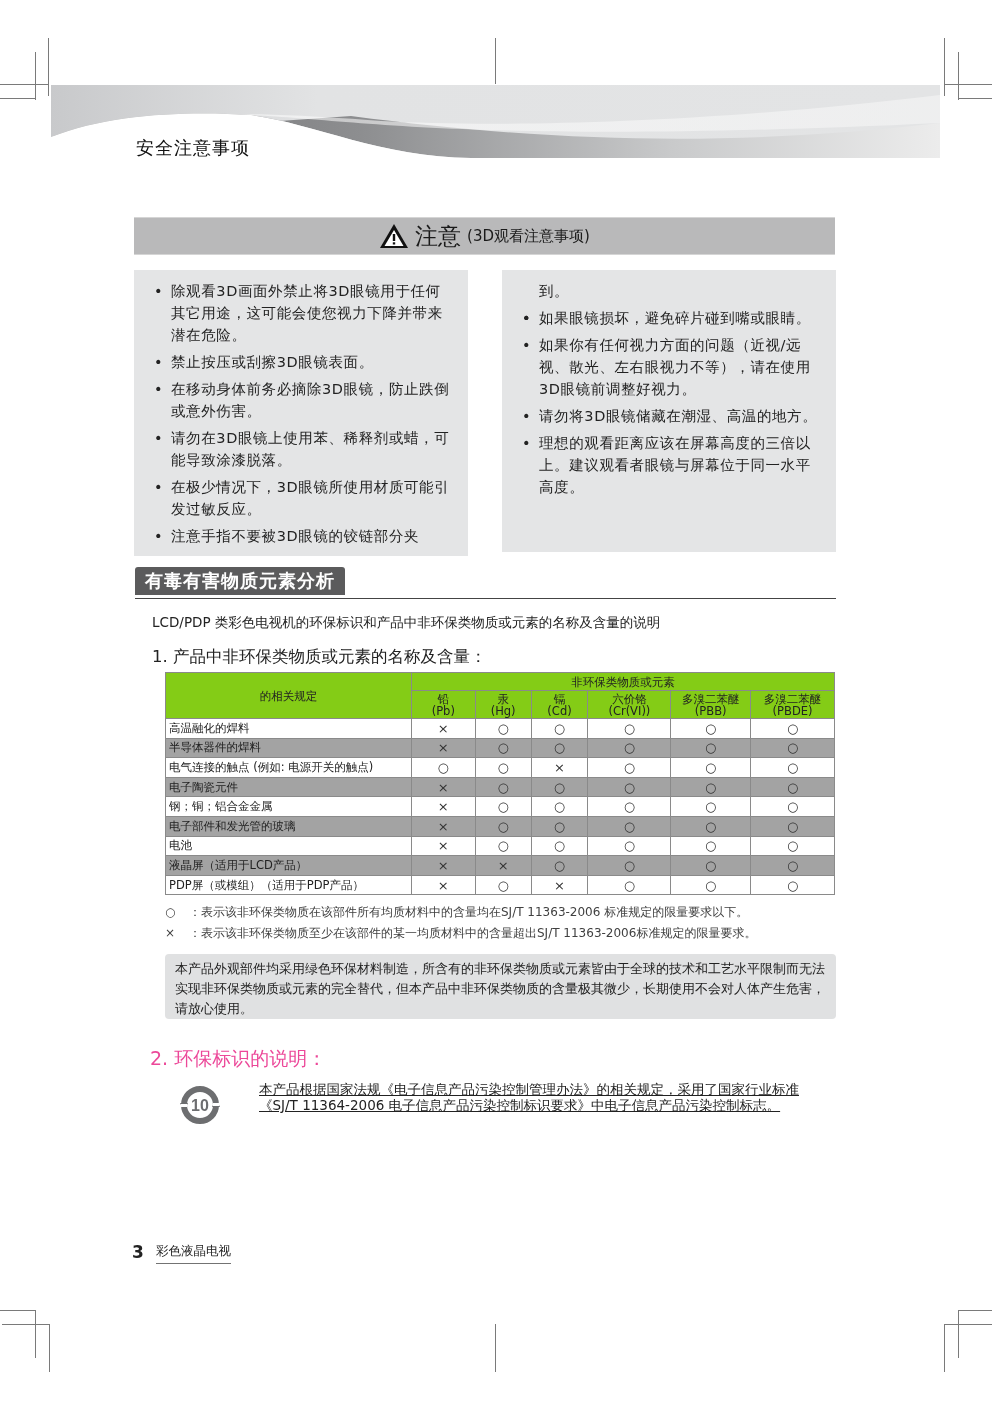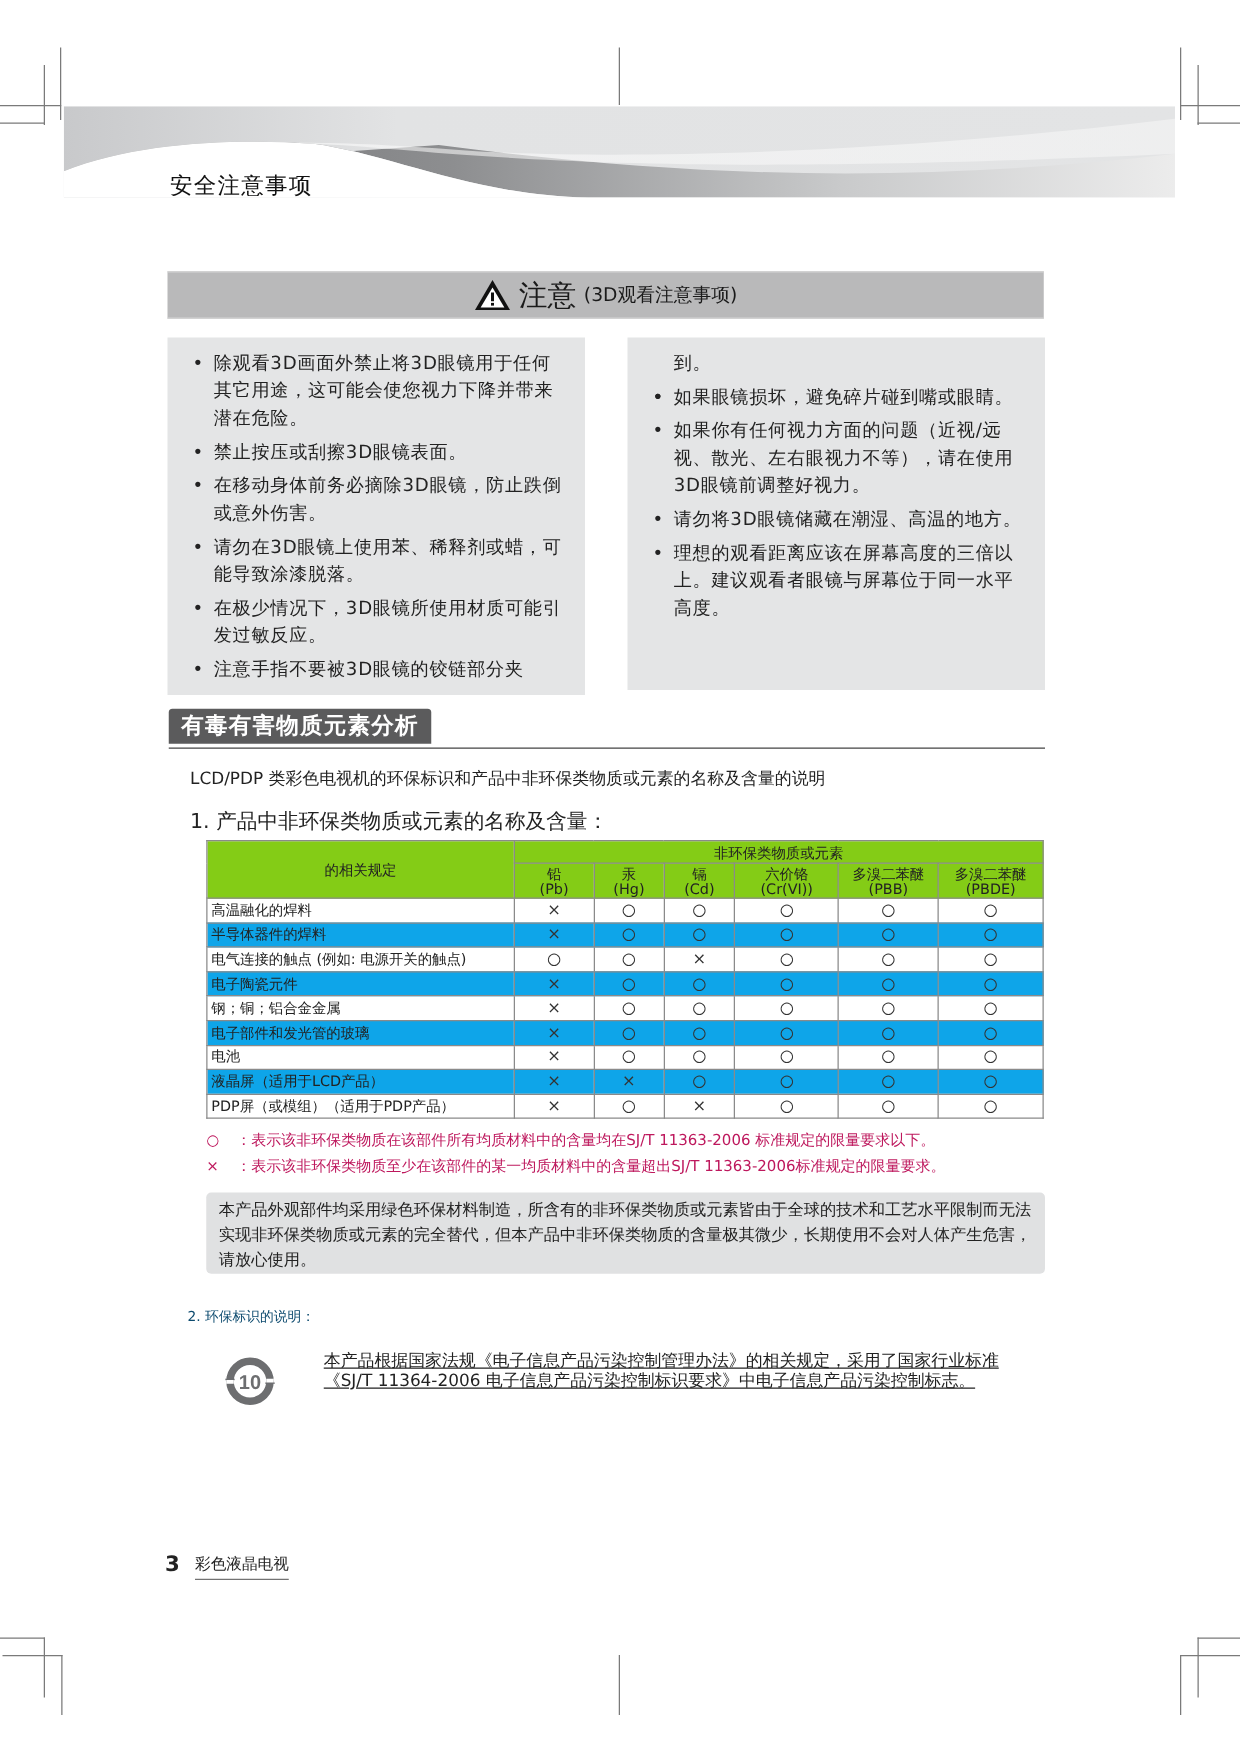--- a/index.html
+++ b/index.html
@@ -42,31 +42,31 @@
   .h1num { position: absolute; left: 152px; top: 646px; font-size: 16.5px; color: #222; }
 
   table.haz { position: absolute; left: 165px; top: 672px; width: 670px; border-collapse: collapse;
               font-size: 11.5px; color: #222; border: 1.5px solid #555; }
   table.haz td, table.haz th { border: 1px solid #8a8a8a; padding: 0; font-weight: normal; }
   table.haz th { background: #84cc16; text-align: center; line-height: 12px; }
   table.haz .hdr-top { height: 18px; }
   table.haz .hdr-sub { height: 28px; }
   table.haz td { height: 18.6px; text-align: center; }
   table.haz td.name { text-align: left; padding-left: 3px; white-space: nowrap; }
-  table.haz tr.alt td { background: #0ea5e9; }
+  table.haz tr.alt td { background: #a3a3a3; }
   .mark { font-size: 13px; color: #333; }
 
-  .legend { position: absolute; left: 165px; font-size: 12px; color: #be185d; }
+  .legend { position: absolute; left: 165px; font-size: 12px; color: #404040; }
   .legend .sym { display: inline-block; width: 24px; }
   .legend .colon { display: inline-block; width: 12px; }
 
   .note { position: absolute; left: 165px; top: 954px; width: 671px; height: 65px; box-sizing: border-box;
           background: #e0e1e2; border-radius: 4px; padding: 5px 10px; font-size: 13px; line-height: 20px; color: #222; }
 
-  .h2num { position: absolute; left: 150px; top: 1046px; font-size: 11px; color: #0c4a6e; }
+  .h2num { position: absolute; left: 150px; top: 1046px; font-size: 19px; color: #ec4899; }
   .epu-logo { position: absolute; left: 178px; top: 1085px; width: 44px; height: 40px; }
   .epu-text { position: absolute; left: 259px; top: 1081px; width: 570px; font-size: 13.5px; line-height: 16px; color: #222; text-decoration: underline; }
 
   .footer-num { position: absolute; left: 132px; top: 1242px; font-size: 17px; font-weight: bold; color: #222; }
   .footer-label { position: absolute; left: 156px; top: 1243px; font-size: 12.5px; color: #222;
                   border-bottom: 1px solid #737373; padding-bottom: 3px; }
 </style>
 </head>
 <body>
 

